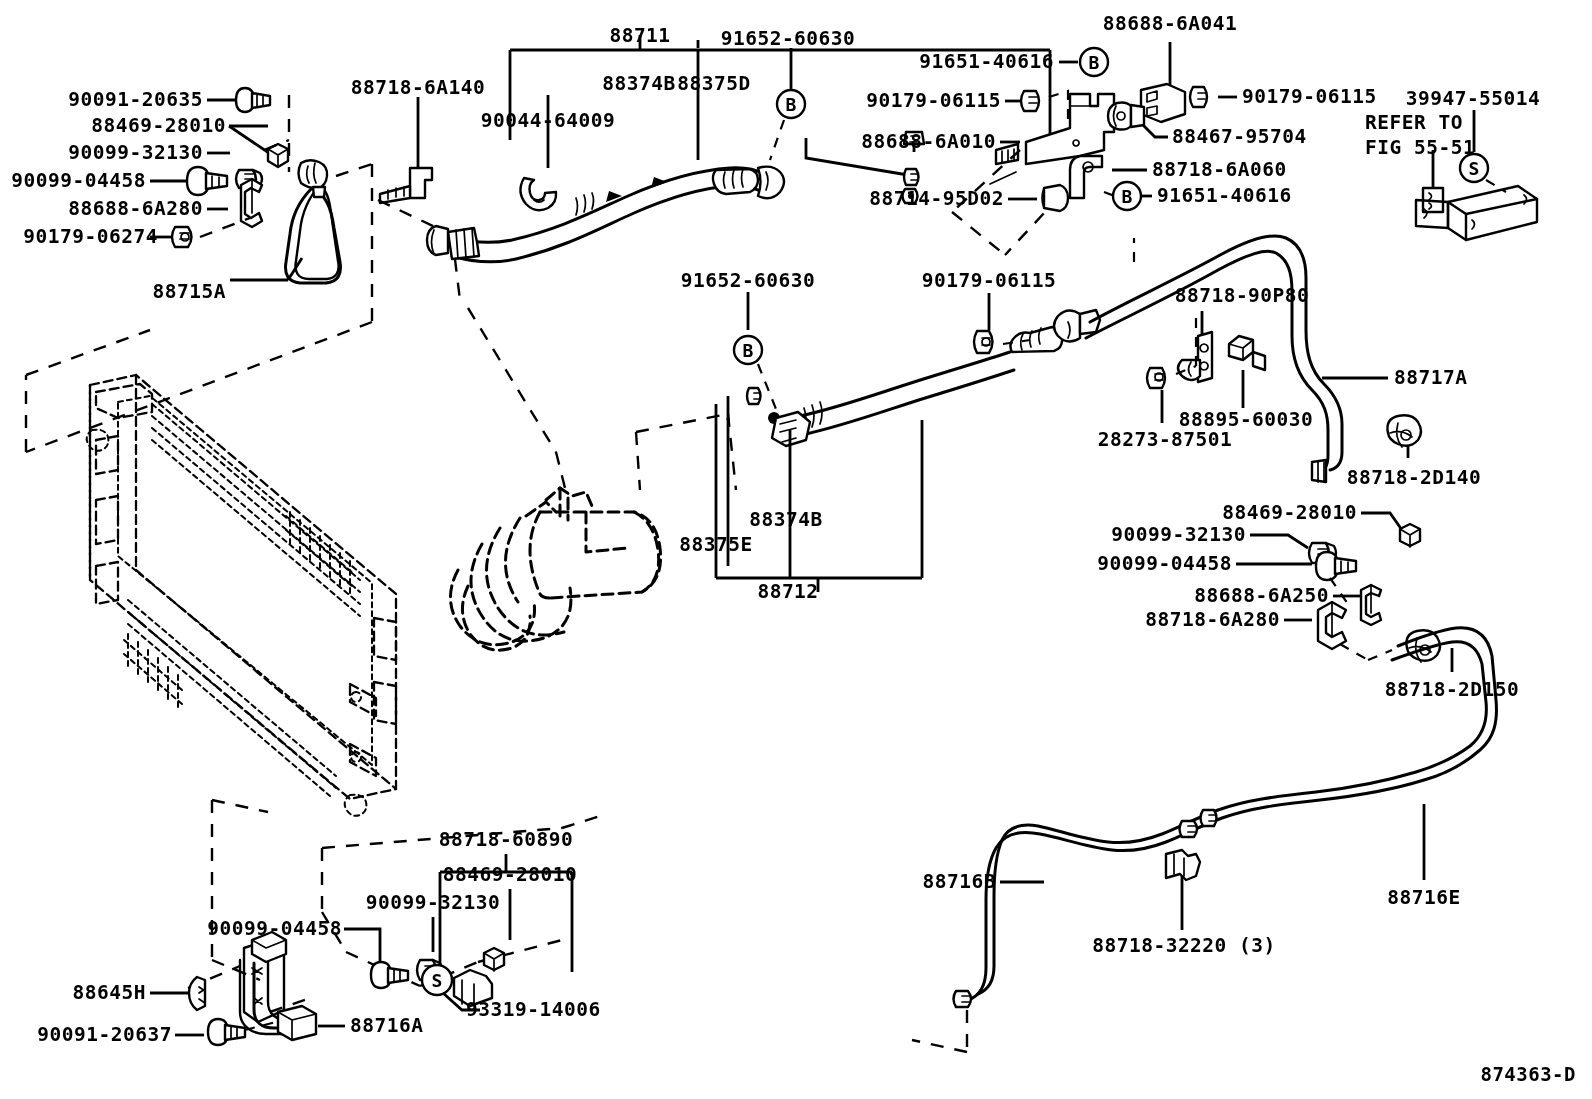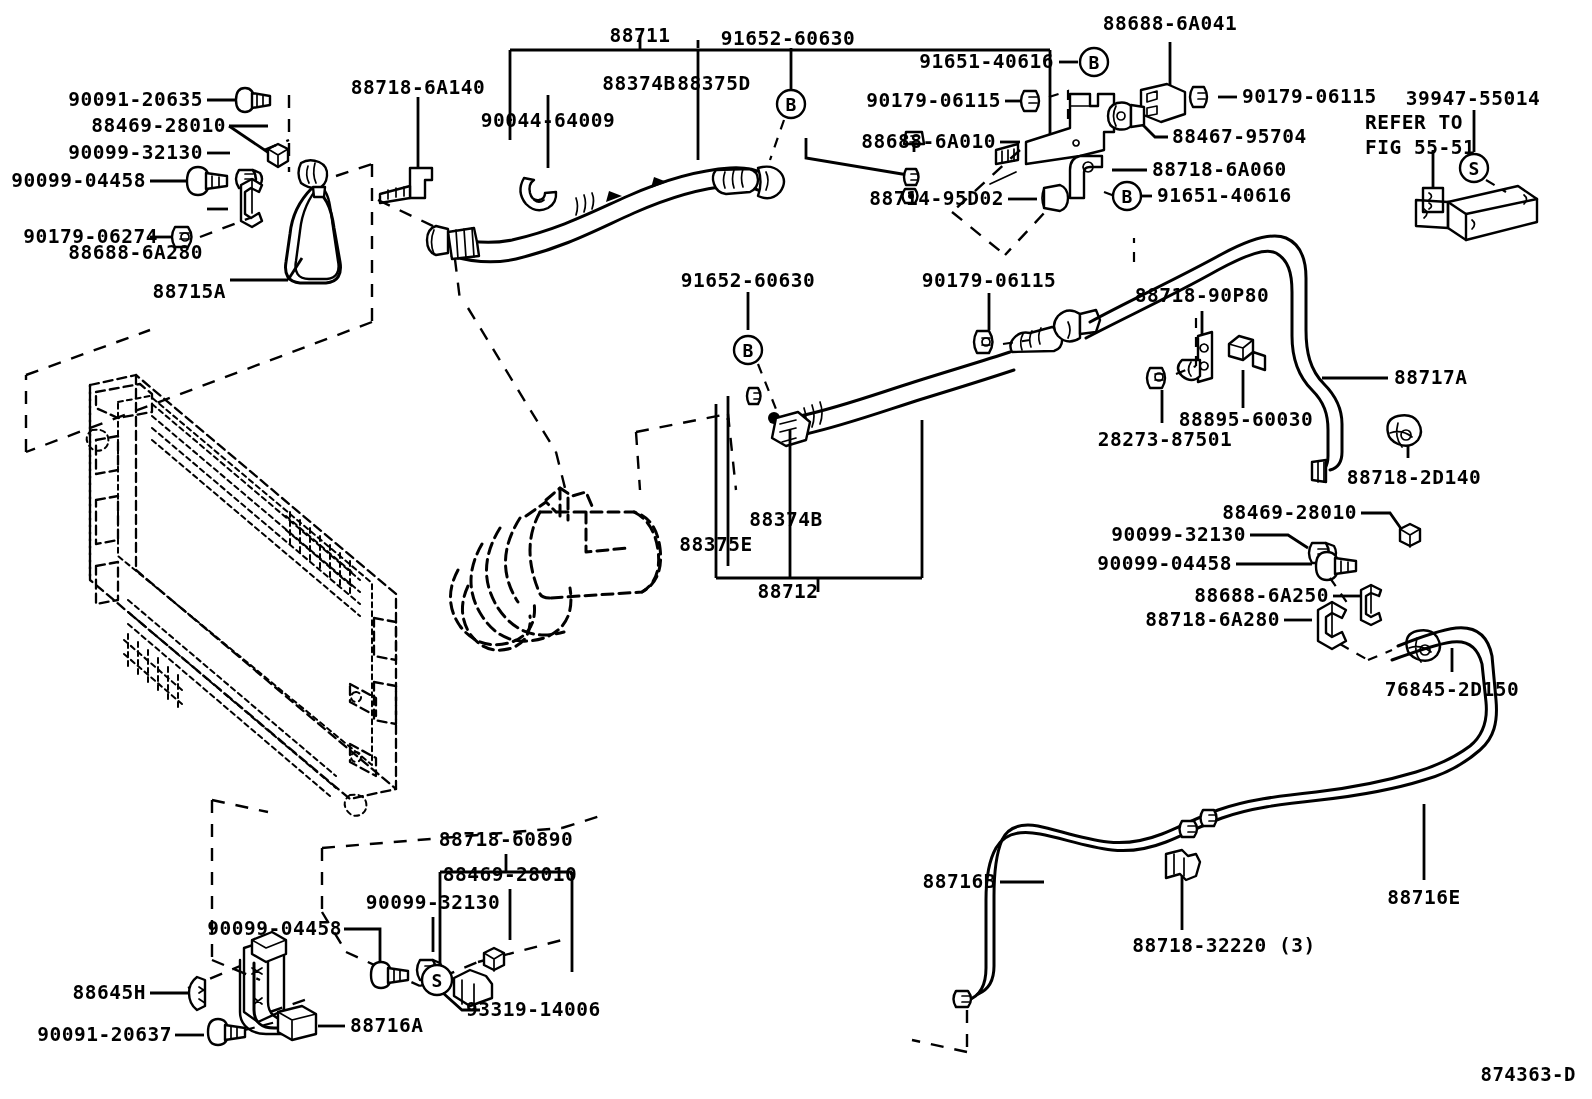--- a/index.html
+++ b/index.html
@@ -618,21 +618,21 @@
     <circle class="w" cx="437" cy="980" r="15"></circle>
     <text x="437" y="987" text-anchor="middle" font-family="DejaVu Sans Mono, monospace" font-size="18" font-weight="700">S</text>
     <path class="ld" d="M443 993 L462 1010 L480 1010"></path>
 
   </svg>
 
   <div class="lbl r" style="left:203px; top:100px;">90091-20635</div>
   <div class="lbl r" style="left:226px; top:126px;">88469-28010</div>
   <div class="lbl r" style="left:203px; top:153px;">90099-32130</div>
   <div class="lbl r" style="left:146px; top:181px;">90099-04458</div>
-  <div class="lbl r" style="left:203px; top:209px;margin-top:44px;">88688-6A280</div>
+  <div class="lbl r" style="left:203px; top:209px;">88688-6A280</div>
   <div class="lbl r" style="left:158px; top:237px;">90179-06274</div>
   <div class="lbl r" style="left:226px; top:292px;">88715A</div>
 
   <div class="lbl c" style="left:418px; top:88px;">88718-6A140</div>
   <div class="lbl c" style="left:548px; top:121px;">90044-64009</div>
   <div class="lbl c" style="left:640px; top:36px;">88711</div>
   <div class="lbl c" style="left:639px; top:84px;">88374B</div>
   <div class="lbl c" style="left:714px; top:84px;">88375D</div>
   <div class="lbl c" style="left:788px; top:39px;">91652-60630</div>
 
@@ -645,39 +645,39 @@
   <div class="lbl" style="left:1172px; top:137px;">88467-95704</div>
   <div class="lbl" style="left:1152px; top:170px;">88718-6A060</div>
   <div class="lbl" style="left:1157px; top:196px;">91651-40616</div>
 
   <div class="lbl c" style="left:1473px; top:99px;">39947-55014</div>
   <div class="lbl" style="left:1365px; top:123px;">REFER TO</div>
   <div class="lbl" style="left:1365px; top:148px;">FIG 55-51</div>
 
   <div class="lbl c" style="left:748px; top:281px;">91652-60630</div>
   <div class="lbl c" style="left:989px; top:281px;">90179-06115</div>
-  <div class="lbl c" style="left:1202px; top:296px;">88718-90P80</div>
+  <div class="lbl c" style="left:1242px; top:296px;">88718-90P80</div>
   <div class="lbl c" style="left:1246px; top:420px;">88895-60030</div>
   <div class="lbl c" style="left:1165px; top:440px;">28273-87501</div>
   <div class="lbl" style="left:1394px; top:378px;">88717A</div>
   <div class="lbl c" style="left:1414px; top:478px;">88718-2D140</div>
 
   <div class="lbl c" style="left:786px; top:520px;">88374B</div>
   <div class="lbl c" style="left:716px; top:545px;">88375E</div>
   <div class="lbl c" style="left:788px; top:592px;">88712</div>
 
   <div class="lbl r" style="left:1357px; top:513px;">88469-28010</div>
   <div class="lbl r" style="left:1246px; top:535px;">90099-32130</div>
   <div class="lbl r" style="left:1232px; top:564px;">90099-04458</div>
   <div class="lbl r" style="left:1329px; top:596px;">88688-6A250</div>
   <div class="lbl r" style="left:1280px; top:620px;">88718-6A280</div>
-  <div class="lbl c" style="left:1452px; top:690px;">76845-2D150</div>
+  <div class="lbl c" style="left:1452px; top:690px;">88718-2D150</div>
   <div class="lbl c" style="left:1424px; top:898px;">88716E</div>
   <div class="lbl r" style="left:996px; top:882px;">88716B</div>
-  <div class="lbl c" style="left:1184px; top:946px;margin-left:40px;">88718-32220 (3)</div>
+  <div class="lbl c" style="left:1184px; top:946px;">88718-32220 (3)</div>
 
   <div class="lbl c" style="left:506px; top:840px;">88718-60890</div>
   <div class="lbl c" style="left:510px; top:875px;">88469-28010</div>
   <div class="lbl c" style="left:433px; top:903px;">90099-32130</div>
   <div class="lbl r" style="left:342px; top:929px;">90099-04458</div>
   <div class="lbl r" style="left:146px; top:993px;">88645H</div>
   <div class="lbl r" style="left:172px; top:1035px;">90091-20637</div>
   <div class="lbl" style="left:350px; top:1026px;">88716A</div>
   <div class="lbl" style="left:466px; top:1010px;">93319-14006</div>
 

